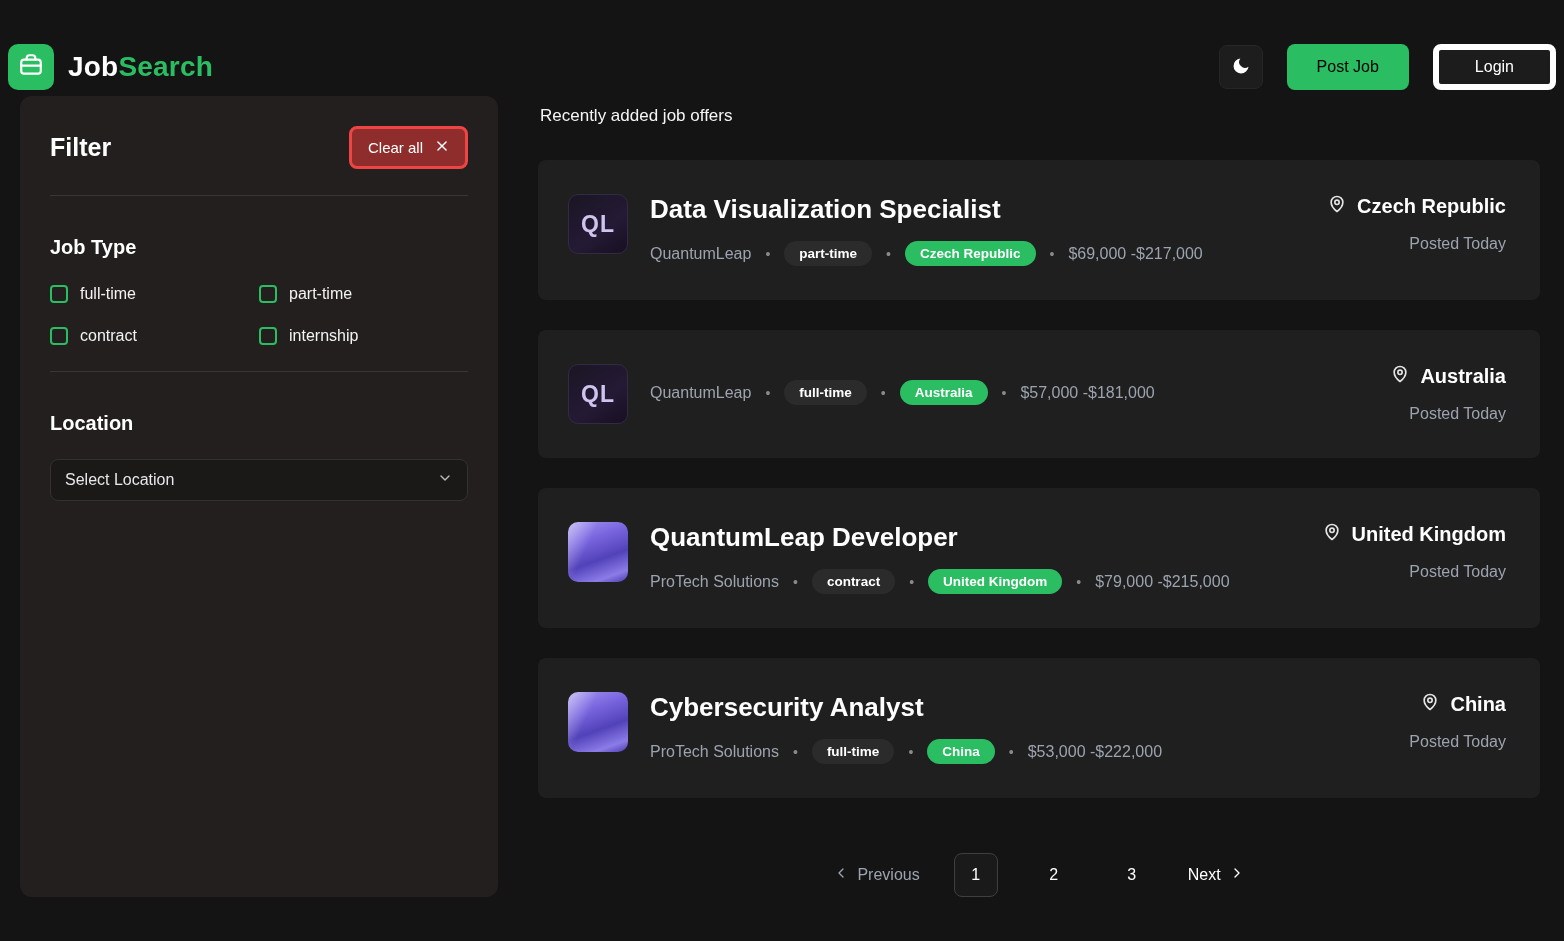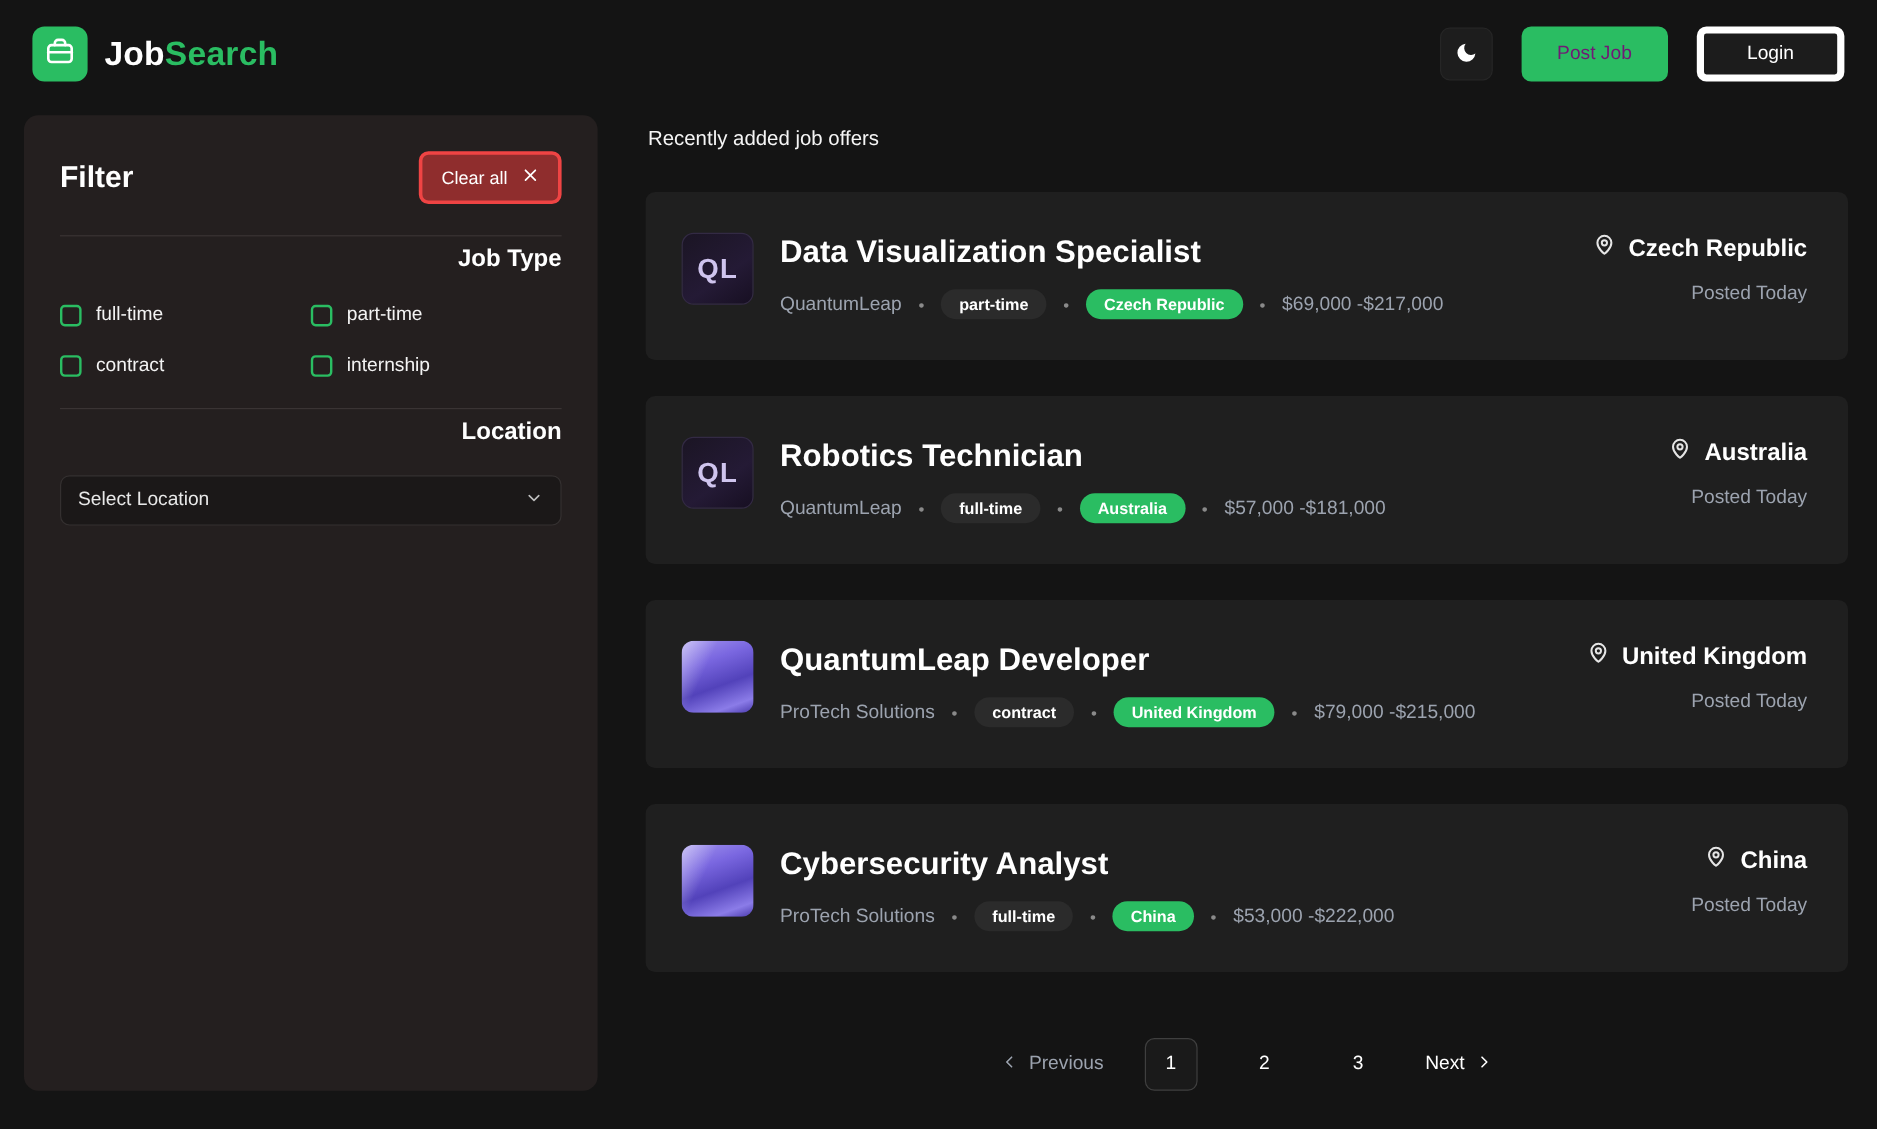--- a/index.html
+++ b/index.html
@@ -8,23 +8,23 @@
     background: #141414;
     color: #ffffff;
     font-family: "Liberation Sans", "DejaVu Sans", sans-serif;
     overflow: hidden;
   }
 
   
   .header {
     height: 90px;
     display: flex;
-    align-items: center;
+    align-items: flex-end;
     justify-content: space-between;
-    padding: 0 27px;
+    padding: 0 8px;
   }
   .brand { display: flex; align-items: center; gap: 14px; }
   .brand-logo {
     width: 46px; height: 46px;
     background: #2abd62;
     border-radius: 10px;
     display: flex; align-items: center; justify-content: center;
   }
   .brand-logo svg { width: 26px; height: 26px; }
   .brand-title { font-size: 28px; font-weight: 700; letter-spacing: .2px; }
@@ -43,21 +43,21 @@
   .icon-btn svg { width: 20px; height: 20px; color: #ffffff; }
   .btn {
     height: 46px;
     border-radius: 8px;
     border: none;
     font-size: 16px;
     font-family: inherit;
     cursor: pointer;
     padding: 0 30px;
   }
-  .btn-green { background: #2abd62; color: #701a75; }
+  .btn-green { background: #2abd62; color: #000000; }
   .btn-dark { background: #1c1c1c; color: #ffffff; border: 6px solid #ffffff; padding: 0 36px; }
 
   
   .content { display: flex; padding: 6px 24px 0 20px; gap: 40px; }
 
   
   .filter-panel {
     width: 478px;
     min-height: 440px;
     background: #241f1f;
@@ -73,21 +73,21 @@
     border: 3px solid #ef4444;
     color: #ffffff;
     font-size: 15px;
     font-family: inherit;
     border-radius: 8px;
     padding: 10px 16px;
     cursor: pointer;
   }
   .clear-btn svg { width: 14px; height: 14px; }
   .divider { border: none; border-top: 1px solid #3a3434; margin: 26px 0 0 0; }
-  .group-title { font-size: 20px; font-weight: 700; margin-top: 8px; text-align: right; }
+  .group-title { font-size: 20px; font-weight: 700; margin-top: 40px; }
   .options-grid {
     margin-top: 26px;
     display: grid;
     grid-template-columns: 1fr 1fr;
     row-gap: 24px;
   }
   .option { display: flex; align-items: center; gap: 12px; cursor: pointer; }
   .checkbox {
     width: 18px; height: 18px;
     border: 2px solid #2abd62;
@@ -305,21 +305,20 @@
         <div class="posted">Posted Today</div>
       </div>
     </div>
 
     <div class="job-card">
       <div class="job-left">
         <div class="job-logo logo-ql">
           <span>QL</span>
         </div>
         <div>
-          <div class="job-title">Robotics Technician</div>
           <div class="job-meta">
             <span class="company">QuantumLeap</span>
             <span class="meta-dot">•</span>
             <span class="badge badge-type">full-time</span>
             <span class="meta-dot">•</span>
             <span class="badge badge-country">Australia</span>
             <span class="meta-dot">•</span>
             <span class="salary">$57,000 -$181,000</span>
           </div>
         </div>

